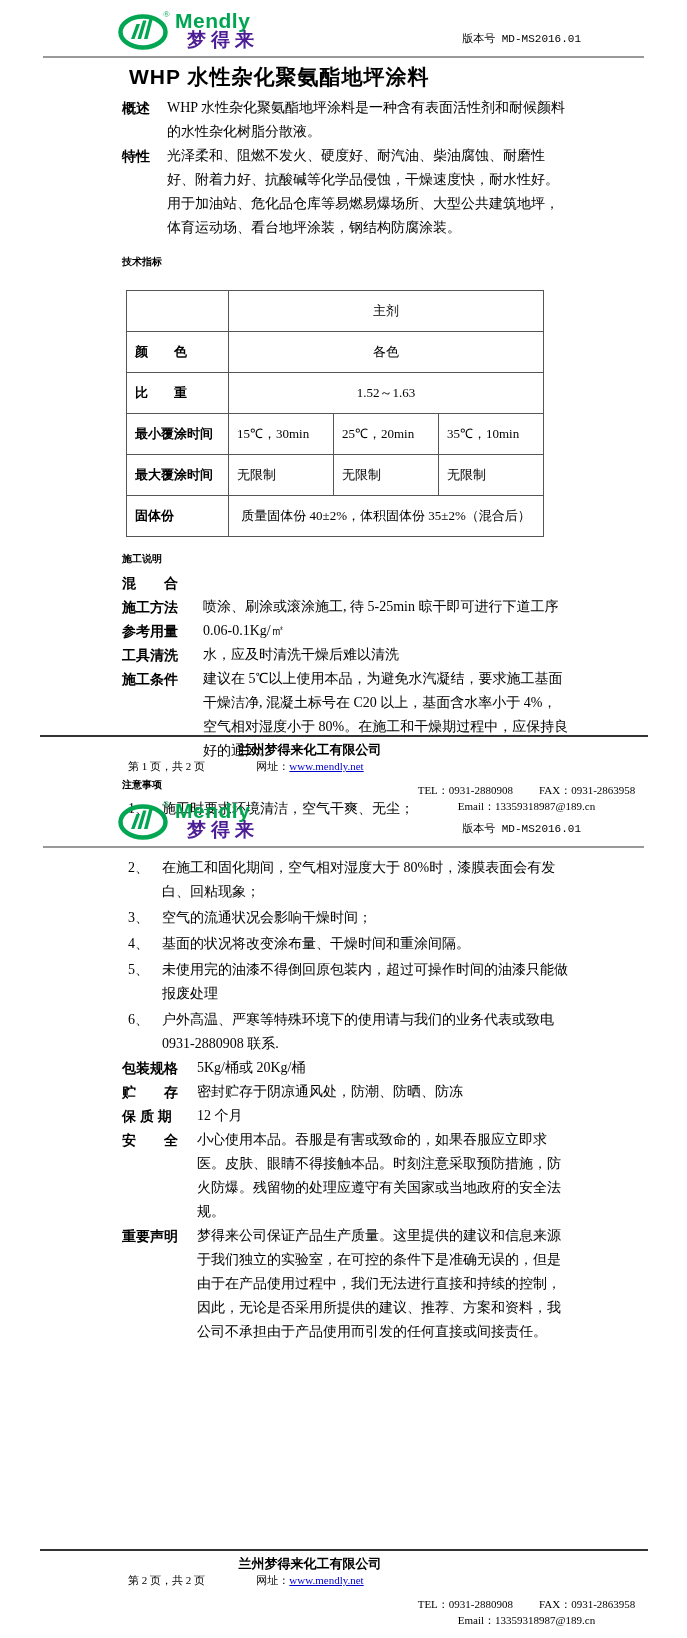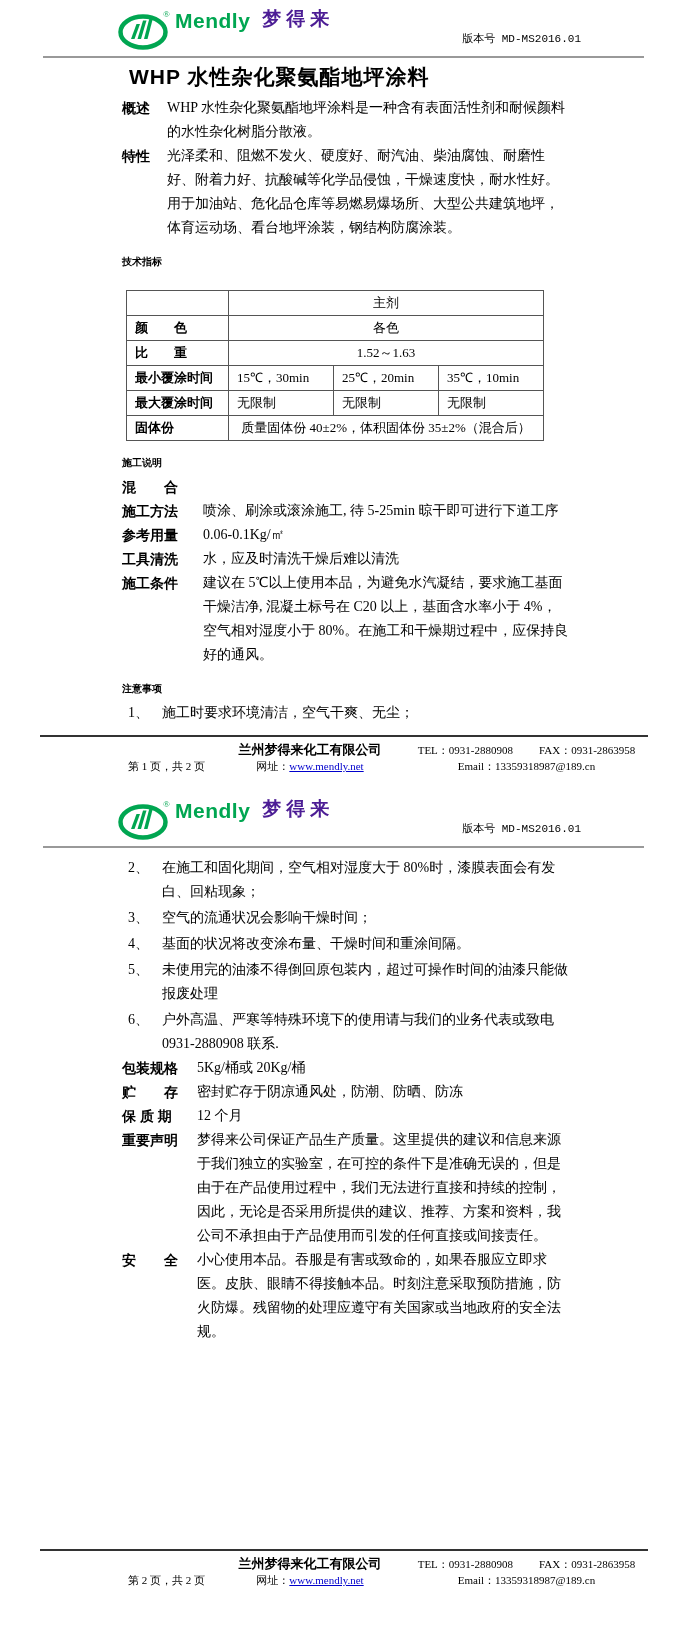--- a/index.html
+++ b/index.html
@@ -9,55 +9,55 @@
     font-family:"Liberation Serif", serif; color:#000;
   }
   .page { position:relative; }
   .p1 { height:790px; }
   .p2 { height:848px; }
 
   
   .hdr { display:flex; justify-content:space-between; padding:8px 106px 0 118px; height:52px; }
   .logo { display:flex; align-items:flex-start; gap:3px; }
   .logo svg { display:block; }
-  .logo-text { display:flex; flex-direction:row; margin-top:2px; }
+  .logo-text { display:flex; flex-direction:column; margin-top:2px; }
   .logo-en { font-family:"Liberation Sans", sans-serif; font-weight:bold; font-size:21px; line-height:21px; color:#00a651; letter-spacing:0.5px; }
   .logo-cn { font-family:"Liberation Sans", sans-serif; font-weight:bold; font-size:19px; line-height:17px; color:#4c1d95; letter-spacing:5px; padding-left:12px; }
   .version { align-self:flex-end; font-size:11px; margin-bottom:6px; white-space:nowrap;font-family:Liberation Mono, monospace; }
   .rule { height:2px; background:#999; margin:4px 43px 0 43px; }
 
   
   .title { margin:6px 0 0 129px; font-family:"Liberation Sans", sans-serif; font-weight:bold; font-size:21px; line-height:26px; letter-spacing:1px; }
 
   
   .content { margin:6px 117px 0 122px; font-size:14px; line-height:24px; }
   .kv { display:flex; }
   .kv .k { font-family:"Liberation Sans", sans-serif; font-weight:bold; flex:0 0 45px; white-space:nowrap; }
   .kv .v { flex:1; }
   .kv2 .k { flex:0 0 81px; }
   .kv3 .k { flex:0 0 75px; }
   .h2 { font-family:Liberation Serif, serif; font-weight:bold; font-size:10px; line-height:24px; margin-top:10px; }
 
   
   .spec-table { border-collapse:collapse; margin:16px 0 0 4px; font-size:13px; table-layout:fixed; }
-  .spec-table td { border:1px solid #555; height:25px; padding:0 8px; vertical-align:middle; }
+  .spec-table td { border:1px solid #555; height:25px; padding:8px 8px; vertical-align:middle; }
   .spec-table .c { text-align:center; }
   .spec-table .lbl { font-family:"Liberation Sans", sans-serif; font-weight:bold; }
 
   
   .note { display:flex; }
   .note .n { flex:0 0 40px; padding-left:6px; }
   .note .t { flex:1; }
   .note + .note { margin-top:2px; }
 
   
   .footer { position:absolute; left:40px; right:39px; border-top:2px solid #333; padding-top:5px; font-size:11px; display:flex; line-height:16px; }
   .f-left { flex:0 0 175px; padding-left:88px; padding-top:2px; white-space:nowrap;margin-top:14px; }
   .f-mid { flex:0 0 190px; text-align:center; }
-  .f-right { flex:1; text-align:center; }
+  .f-right { flex:1; text-align:center;margin-top:40px; }
   .company { font-family:"Liberation Sans", sans-serif; font-weight:bold; font-size:13px; }
   .link { color:#0000cc; text-decoration:underline; cursor:pointer; }
   .gap { display:inline-block; width:26px; }
 </style>
 </head>
 <body>
 
 <div class="page p1">
 
   <div class="hdr">
@@ -227,26 +227,26 @@
     </div>
     <div class="kv kv3">
       <span class="k">贮　　存</span>
       <span class="v">密封贮存于阴凉通风处，防潮、防晒、防冻</span>
     </div>
     <div class="kv kv3">
       <span class="k">保 质 期</span>
       <span class="v">12 个月</span>
     </div>
     <div class="kv kv3">
+      <span class="k">安　　全</span>
+      <span class="v">小心使用本品。吞服是有害或致命的，如果吞服应立即求医。皮肤、眼睛不得接触本品。时刻注意采取预防措施，防火防爆。残留物的处理应遵守有关国家或当地政府的安全法规。</span>
+    </div>
+    <div class="kv kv3">
       <span class="k">重要声明</span>
       <span class="v">梦得来公司保证产品生产质量。这里提供的建议和信息来源于我们独立的实验室，在可控的条件下是准确无误的，但是由于在产品使用过程中，我们无法进行直接和持续的控制，因此，无论是否采用所提供的建议、推荐、方案和资料，我公司不承担由于产品使用而引发的任何直接或间接责任。</span>
-    </div>
-    <div class="kv kv3">
-      <span class="k">安　　全</span>
-      <span class="v">小心使用本品。吞服是有害或致命的，如果吞服应立即求医。皮肤、眼睛不得接触本品。时刻注意采取预防措施，防火防爆。残留物的处理应遵守有关国家或当地政府的安全法规。</span>
     </div>
   </div>
 
   <div class="footer" style="top:759px;">
     <div class="f-left">第 2 页，共 2 页</div>
     <div class="f-mid">
       <div class="company">兰州梦得来化工有限公司</div>
       <div><span>网址：</span><span class="link">www.mendly.net</span></div>
     </div>
     <div class="f-right">

